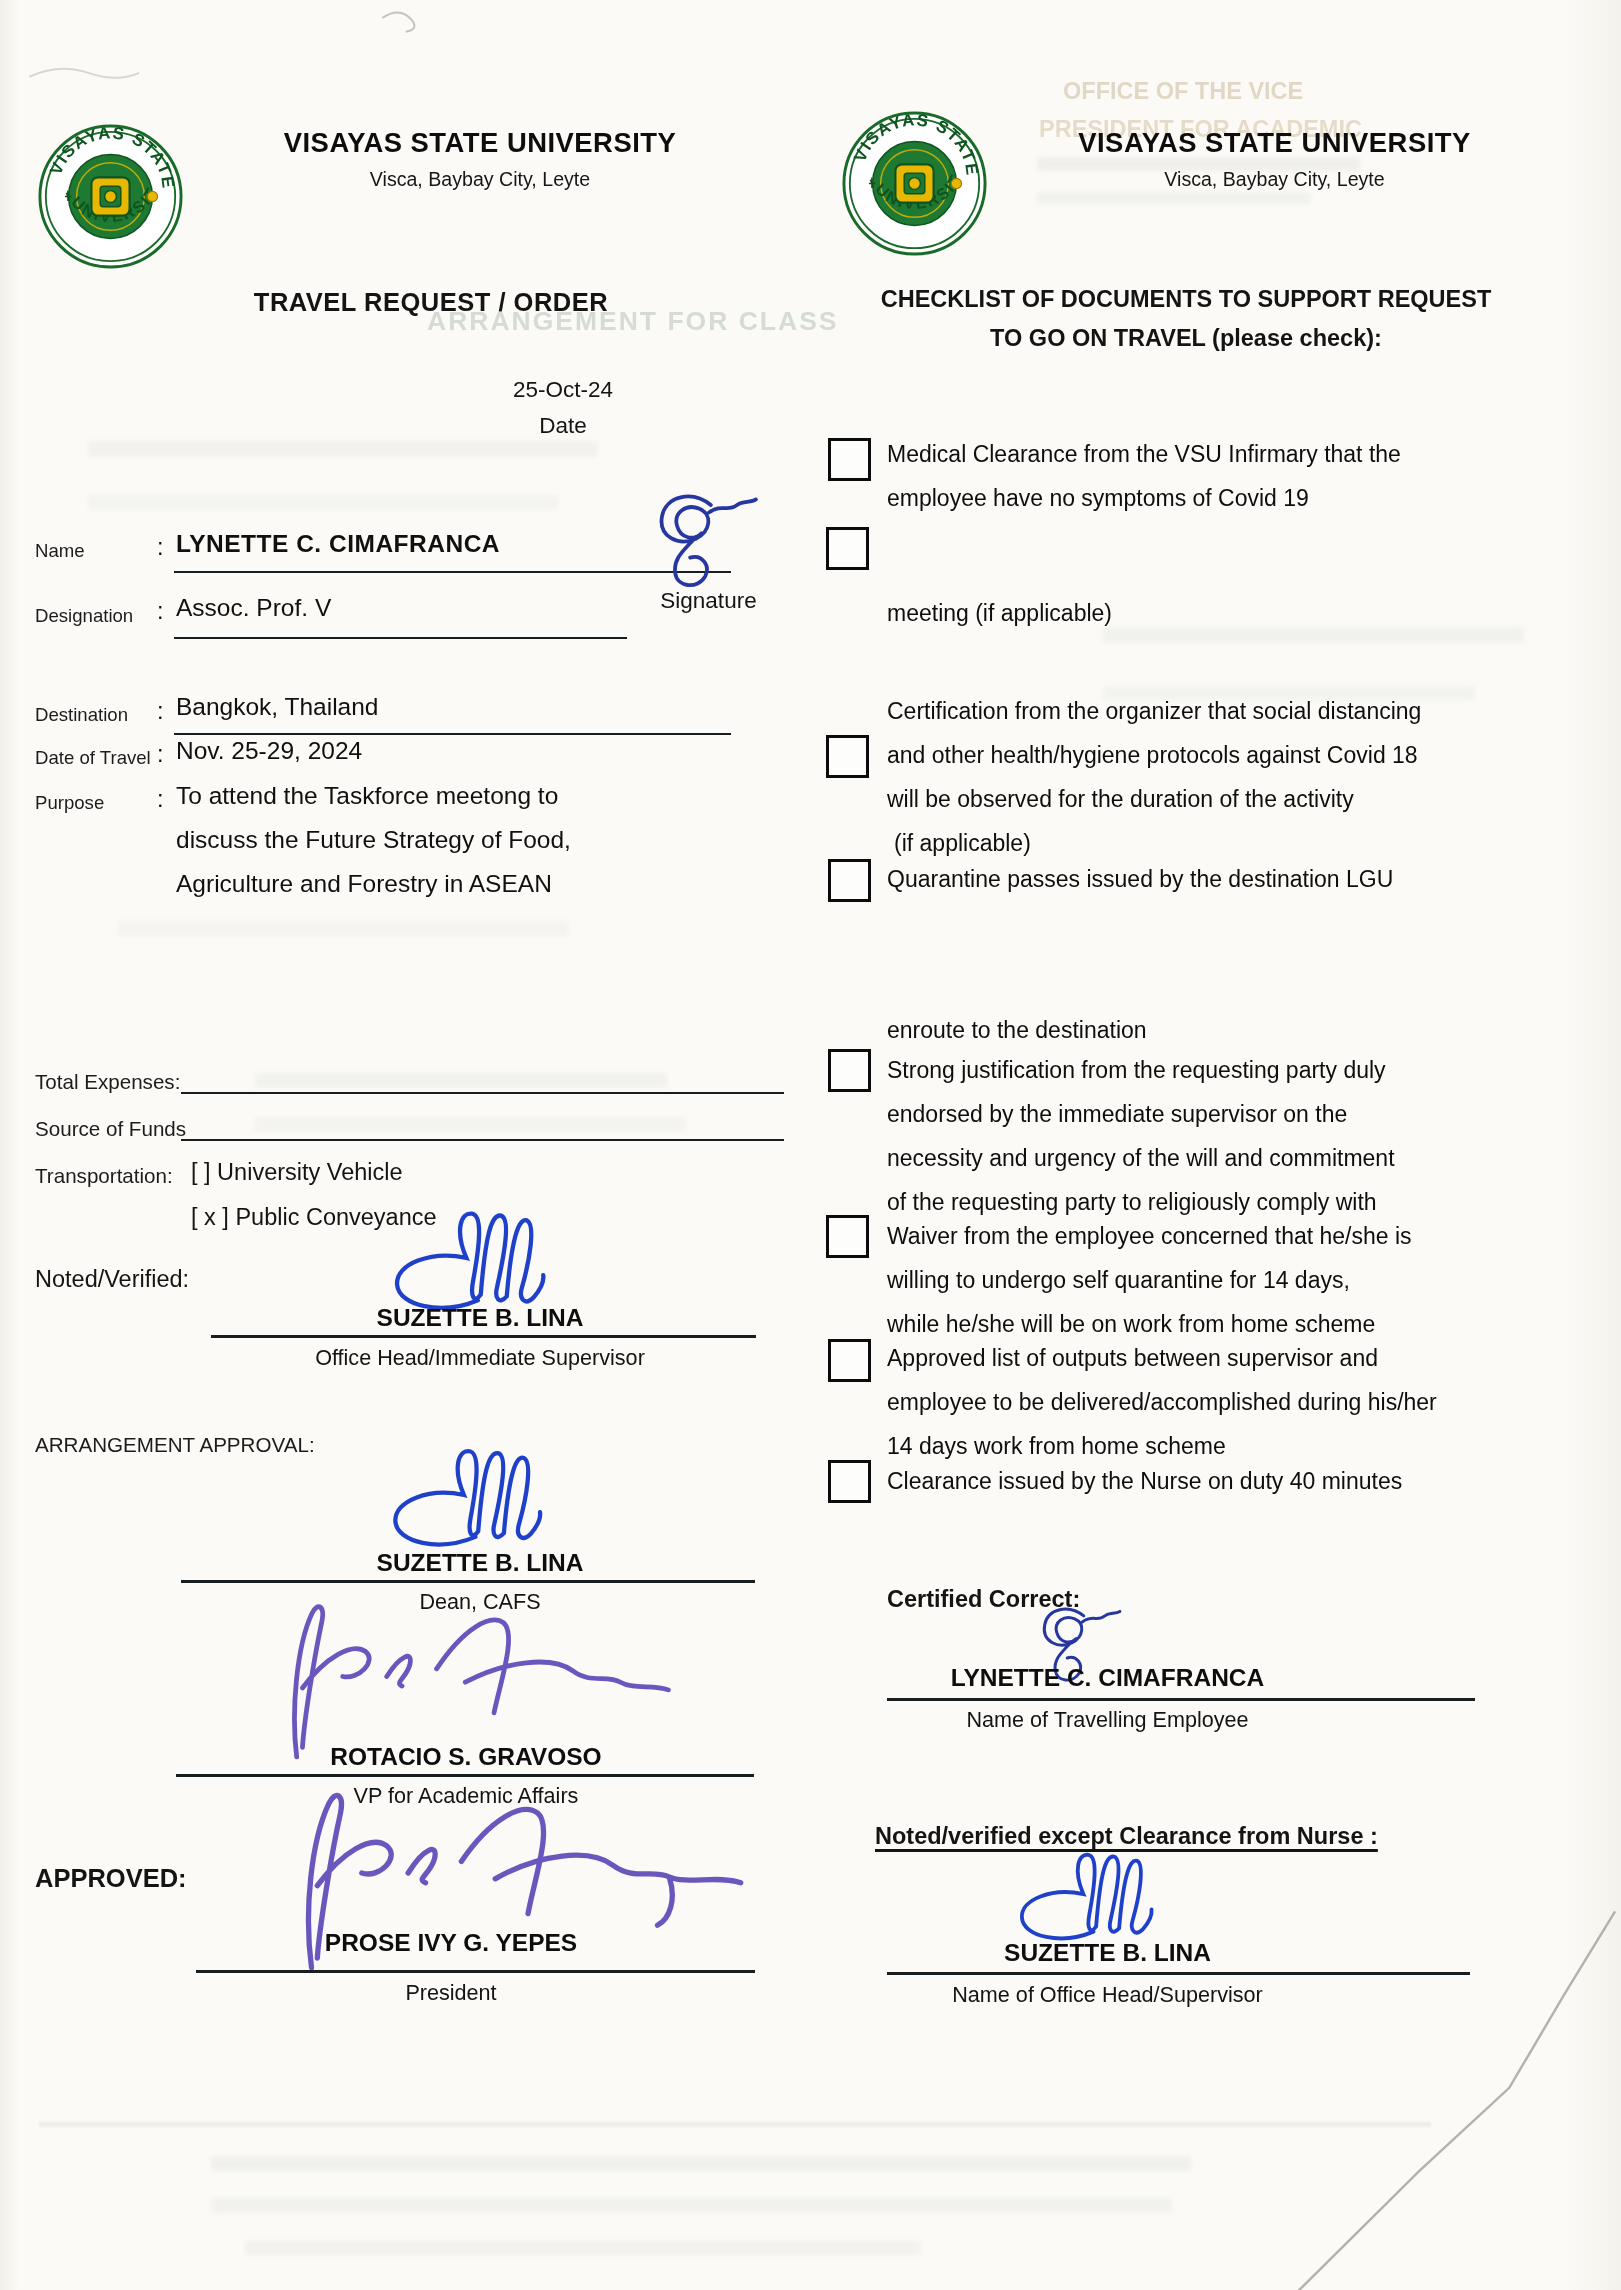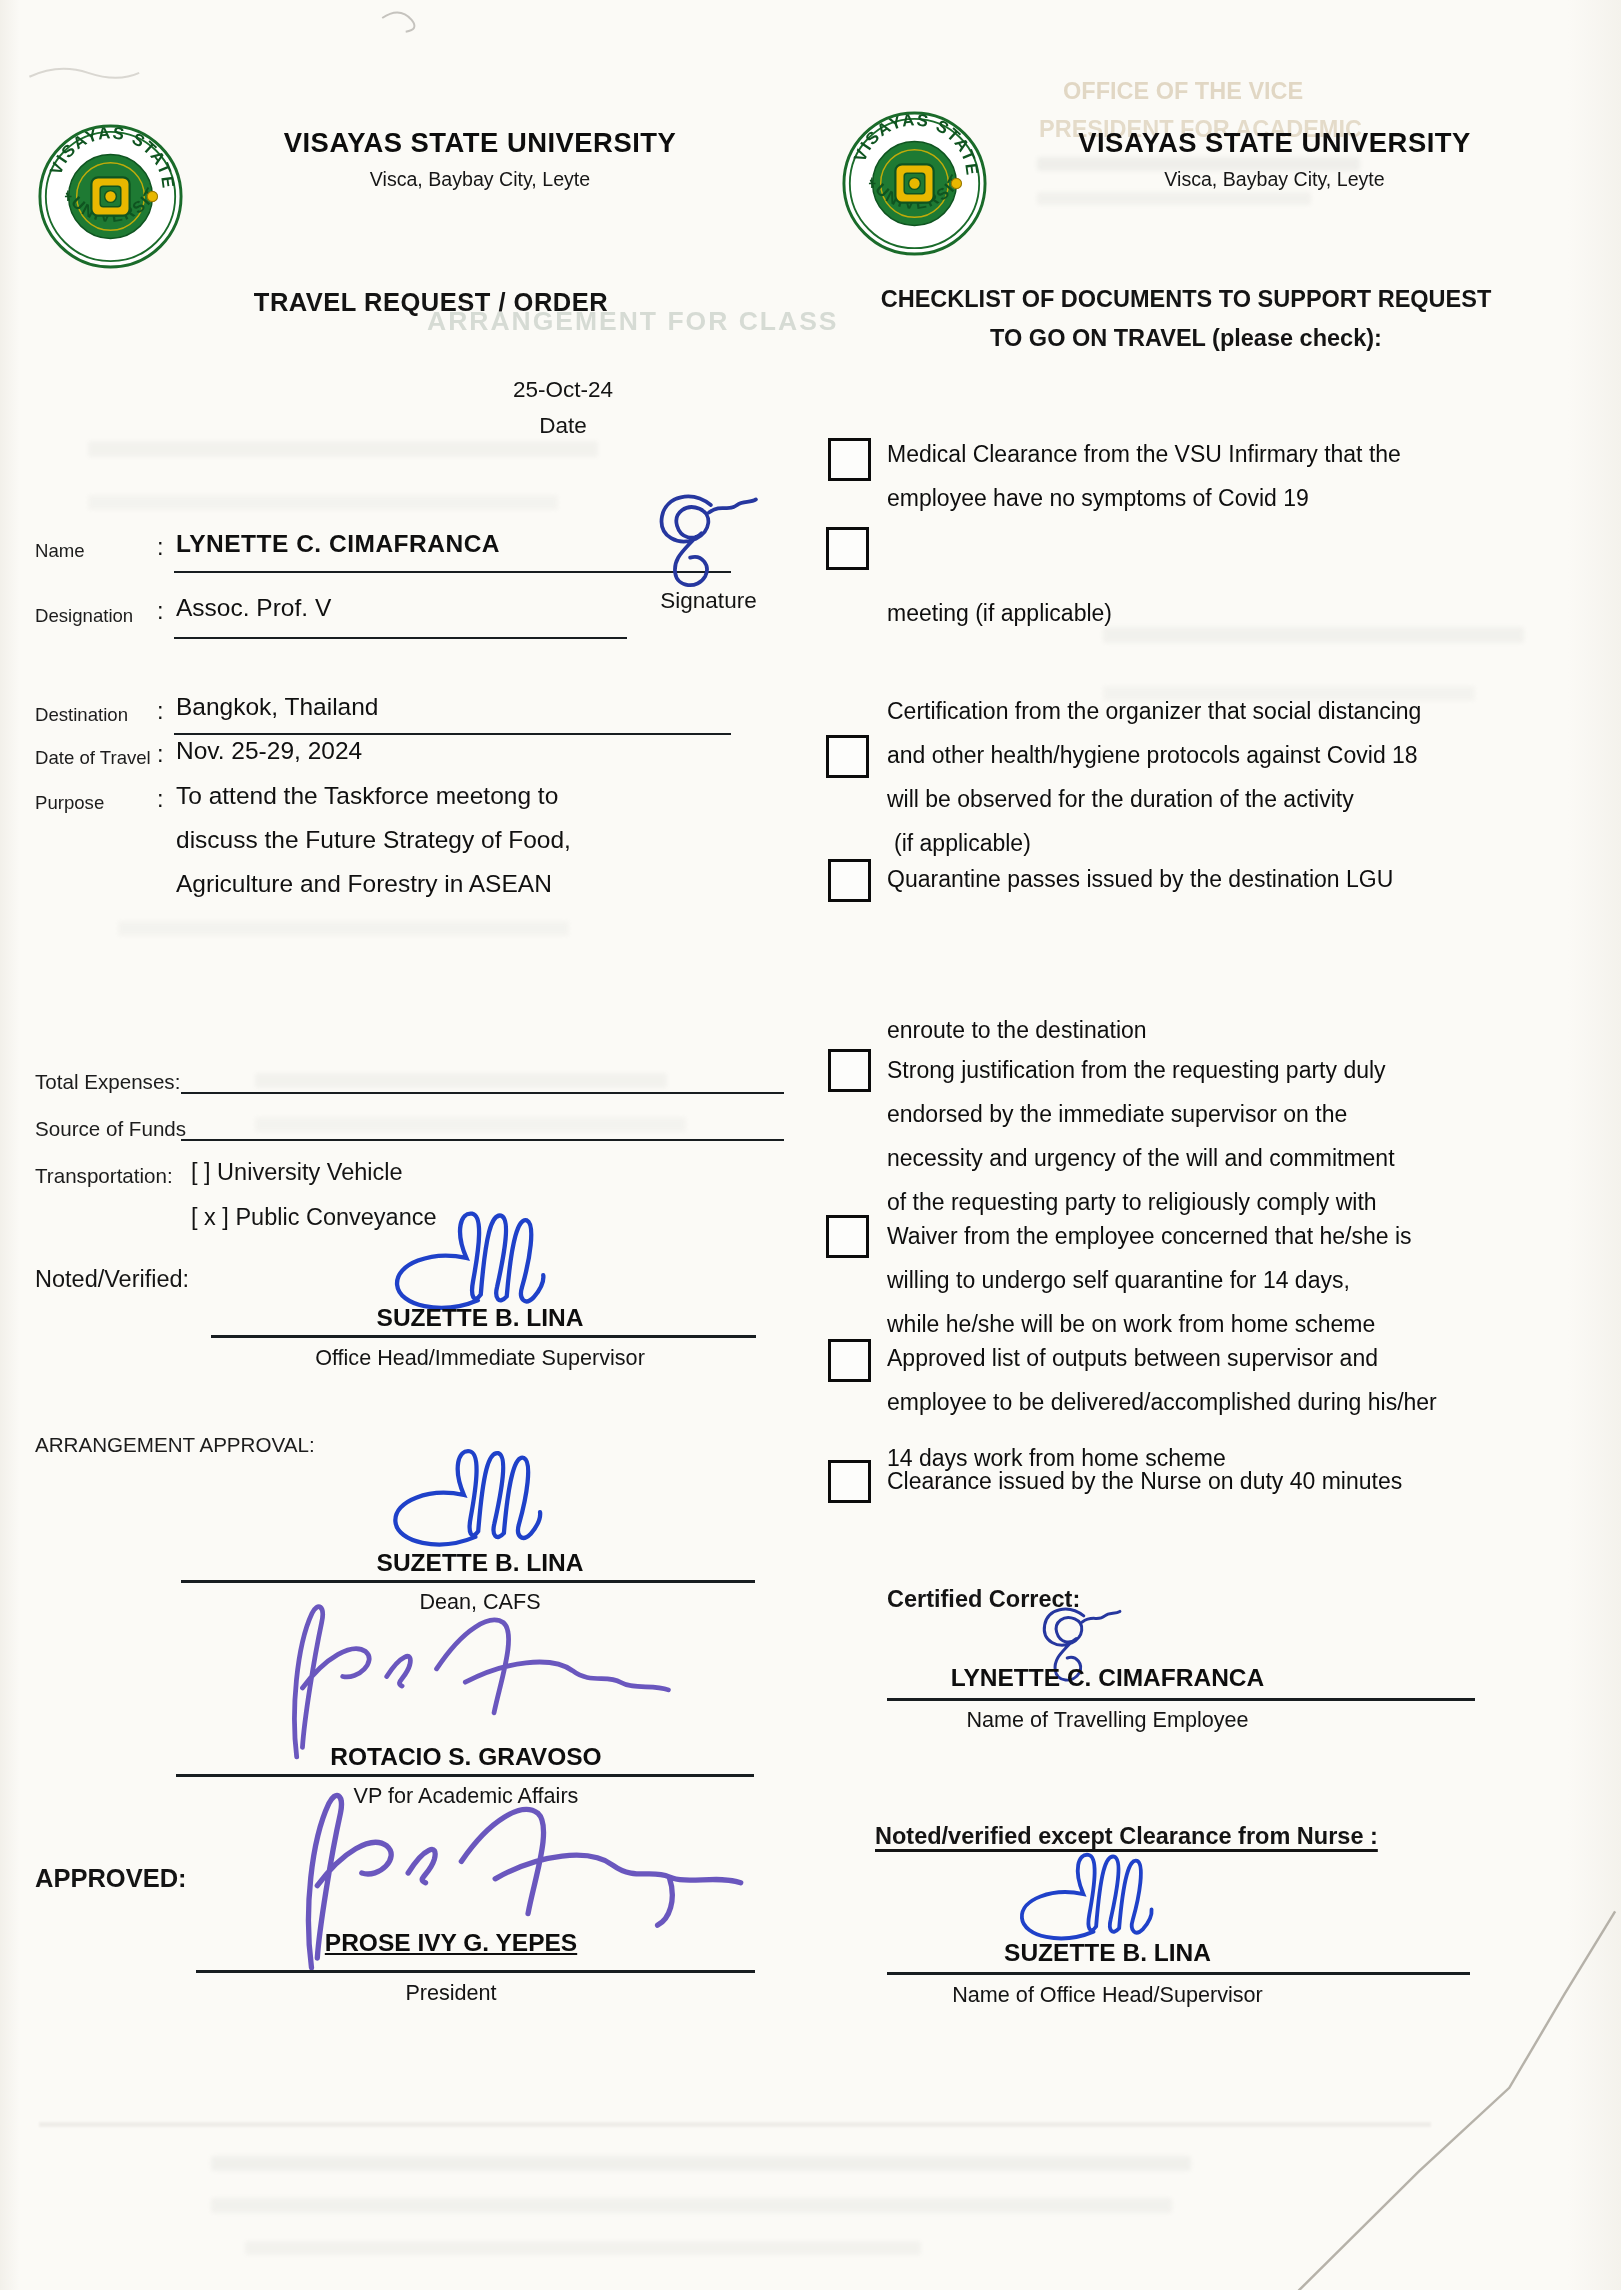--- a/index.html
+++ b/index.html
@@ -157,21 +157,21 @@
       <use href="#sym-rotacio"></use>
     </svg>
   <div class="abs ctr sig-name" style="left:221px;top:1743px;width:490px;">ROTACIO S. GRAVOSO</div>
   <div class="abs uline" style="left:176px;top:1774px;width:578px;border-bottom-width:3.9px;"></div>
   <div class="abs ctr sig-title" style="left:221px;top:1783px;width:490px;">VP for Academic Affairs</div>
 
   <div class="abs b" style="left:35px;top:1864px;font-size:25.5px;">APPROVED:</div>
   <svg class="sig abs" style="left:211px;top:1784px;" width="549" height="208" viewBox="0 0 560 212">
       <use href="#sym-prose"></use>
     </svg>
-  <div class="abs ctr sig-name" style="left:206px;top:1929px;width:490px;text-decoration:underline;">PROSE IVY G. YEPES</div>
+  <div class="abs ctr sig-name" style="left:206px;top:1929px;width:490px;">PROSE IVY G. YEPES</div>
   <div class="abs uline" style="left:196px;top:1970px;width:559px;border-bottom-width:3.9px;"></div>
   <div class="abs ctr sig-title" style="left:206px;top:1980px;width:490px;">President</div>
 
   <svg class="abs" style="left:841px;top:110px;" width="147" height="147" viewBox="0 0 150 150">
       <use href="#sym-logo"></use>
     </svg>
 
   <div class="abs ctr" style="left:1000px;top:127px;width:549px;">
     <div class="hdr-uni">VISAYAS STATE UNIVERSITY</div>
     <div class="hdr-addr">Visca, Baybay City, Leyte</div>
@@ -200,21 +200,21 @@
   <div class="abs cl-line" style="left:887px;top:1017px;">enroute to the destination</div>
   <div class="abs cl-line" style="left:887px;top:1057px;">Strong justification from the requesting party duly</div>
   <div class="abs cl-line" style="left:887px;top:1101px;">endorsed by the immediate supervisor on the</div>
   <div class="abs cl-line" style="left:887px;top:1145px;">necessity and urgency of the will and commitment</div>
   <div class="abs cl-line" style="left:887px;top:1189px;">of the requesting party to religiously comply with</div>
   <div class="abs cl-line" style="left:887px;top:1223px;">Waiver from the employee concerned that he/she is</div>
   <div class="abs cl-line" style="left:887px;top:1267px;">willing to undergo self quarantine for 14 days,</div>
   <div class="abs cl-line" style="left:887px;top:1311px;">while he/she will be on work from home scheme</div>
   <div class="abs cl-line" style="left:887px;top:1345px;">Approved list of outputs between supervisor and</div>
   <div class="abs cl-line" style="left:887px;top:1389px;">employee to be delivered/accomplished during his/her</div>
-  <div class="abs cl-line" style="left:887px;top:1433px;margin-top:12px;">14 days work from home scheme</div>
+  <div class="abs cl-line" style="left:887px;top:1433px;">14 days work from home scheme</div>
   <div class="abs cl-line" style="left:887px;top:1468px;">Clearance issued by the Nurse on duty 40 minutes</div>
 
   <div class="abs b" style="left:887px;top:1586px;font-size:23.5px;">Certified Correct:</div>
   <svg class="sig abs" style="left:1019px;top:1596px;" width="113" height="103" viewBox="0 0 115 105">
       <use href="#sym-lynette"></use>
     </svg>
   <div class="abs ctr sig-name" style="left:833px;top:1664px;width:549px;">LYNETTE C. CIMAFRANCA</div>
   <div class="abs uline" style="left:887px;top:1698px;width:588px;border-bottom-width:3.9px;"></div>
   <div class="abs ctr sig-title" style="left:833px;top:1707px;width:549px;">Name of Travelling Employee</div>
 

